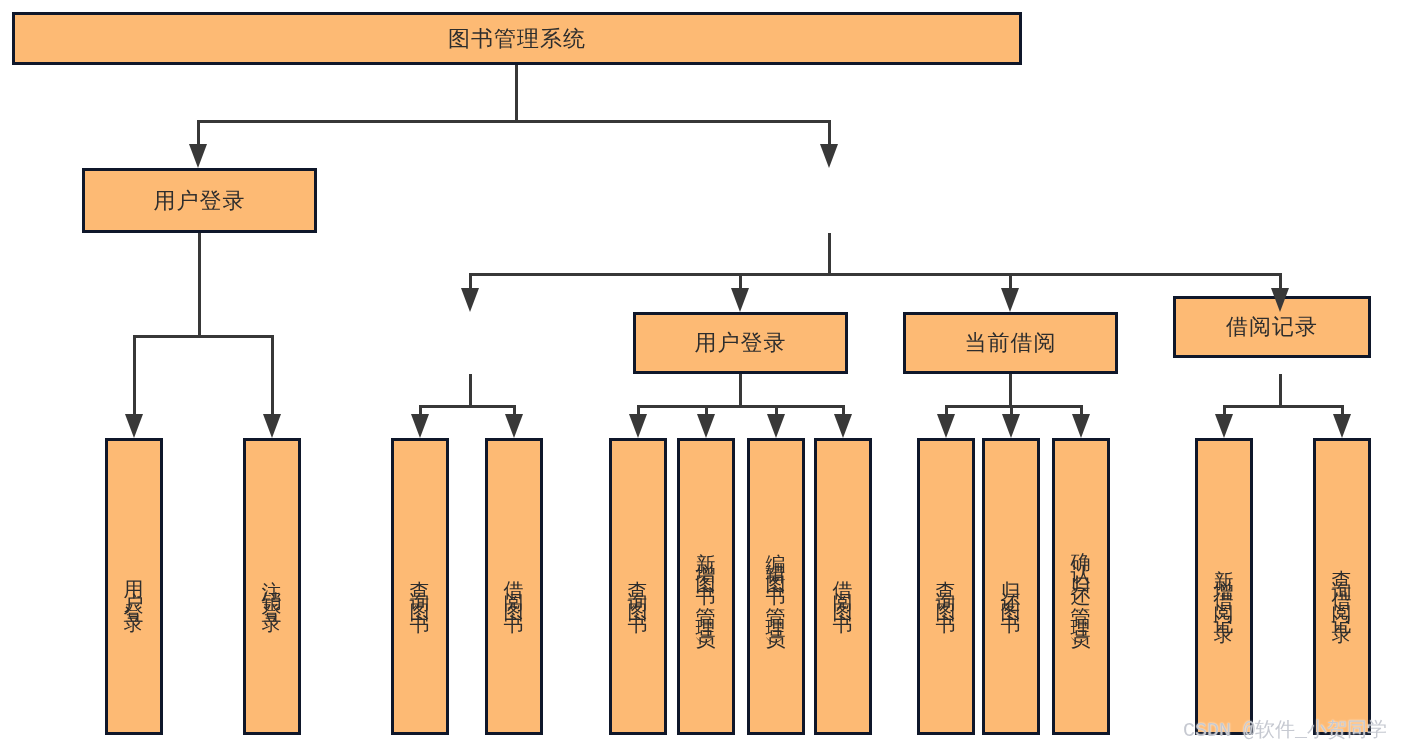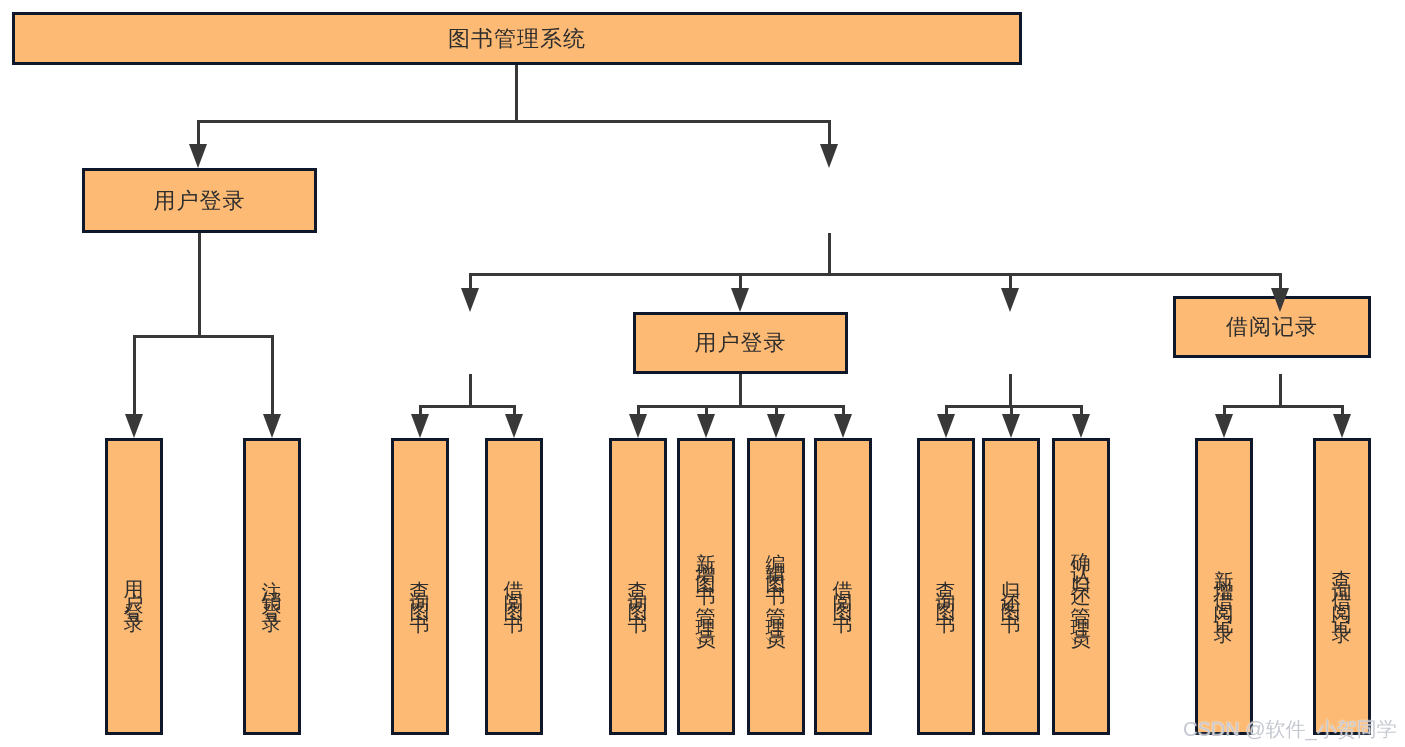--- a/index.html
+++ b/index.html
@@ -54,37 +54,41 @@
   }
   .watermark {
     position: absolute;
     left: 1183px;
     top: 716px;
     font-size: 20px;
     color: #c6c9d1;
     text-shadow: 0 0 2px #ffffff;
     white-space: nowrap;
     z-index: 10;
+    font-family: Liberation Mono, monospace;
   }
 </style>
 </head>
 <body>
 
 <div class="canvas">
 
   <div class="box" style="left:12px; top:12px; width:1010px; height:53px;">
     <span class="hlabel">图书管理系统</span>
   </div>
 
   <div class="box" style="left:82px; top:168px; width:235px; height:65px;">
     <span class="hlabel">用户登录</span>
   </div>
 
   <div class="box" style="left:633px; top:312px; width:215px; height:62px;">
     <span class="hlabel">用户登录</span>
+  </div>
+  <div class="box" style="left:903px; top:312px; width:215px; height:62px;">
+    <span class="hlabel">当前借阅</span>
   </div>
   <div class="box" style="left:1173px; top:296px; width:198px; height:62px;">
     <span class="hlabel">借阅记录</span>
   </div>
 
   <div class="box" style="left:105px; top:438px; width:58px; height:297px;">
     <span class="vtext">用户登录</span>
   </div>
   <div class="box" style="left:243px; top:438px; width:58px; height:297px;">
     <span class="vtext">注销登录</span>

